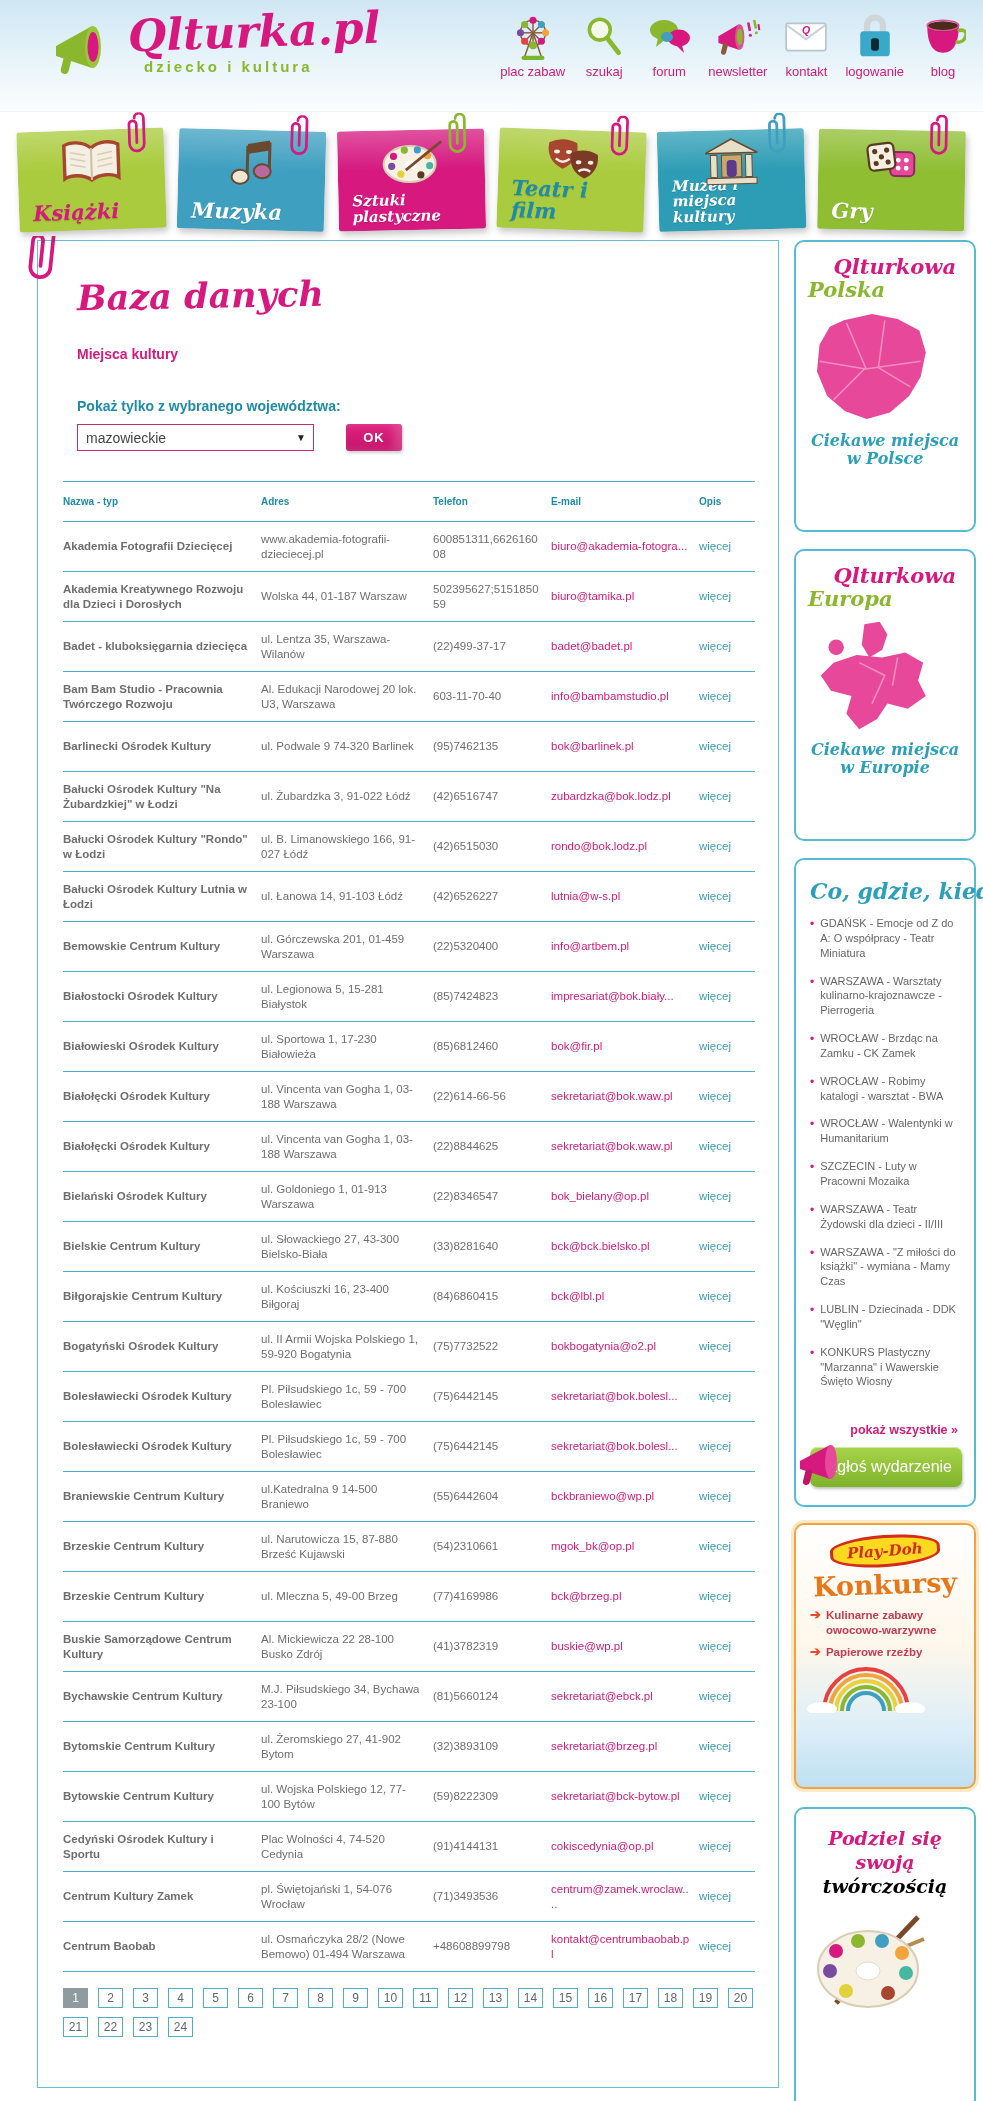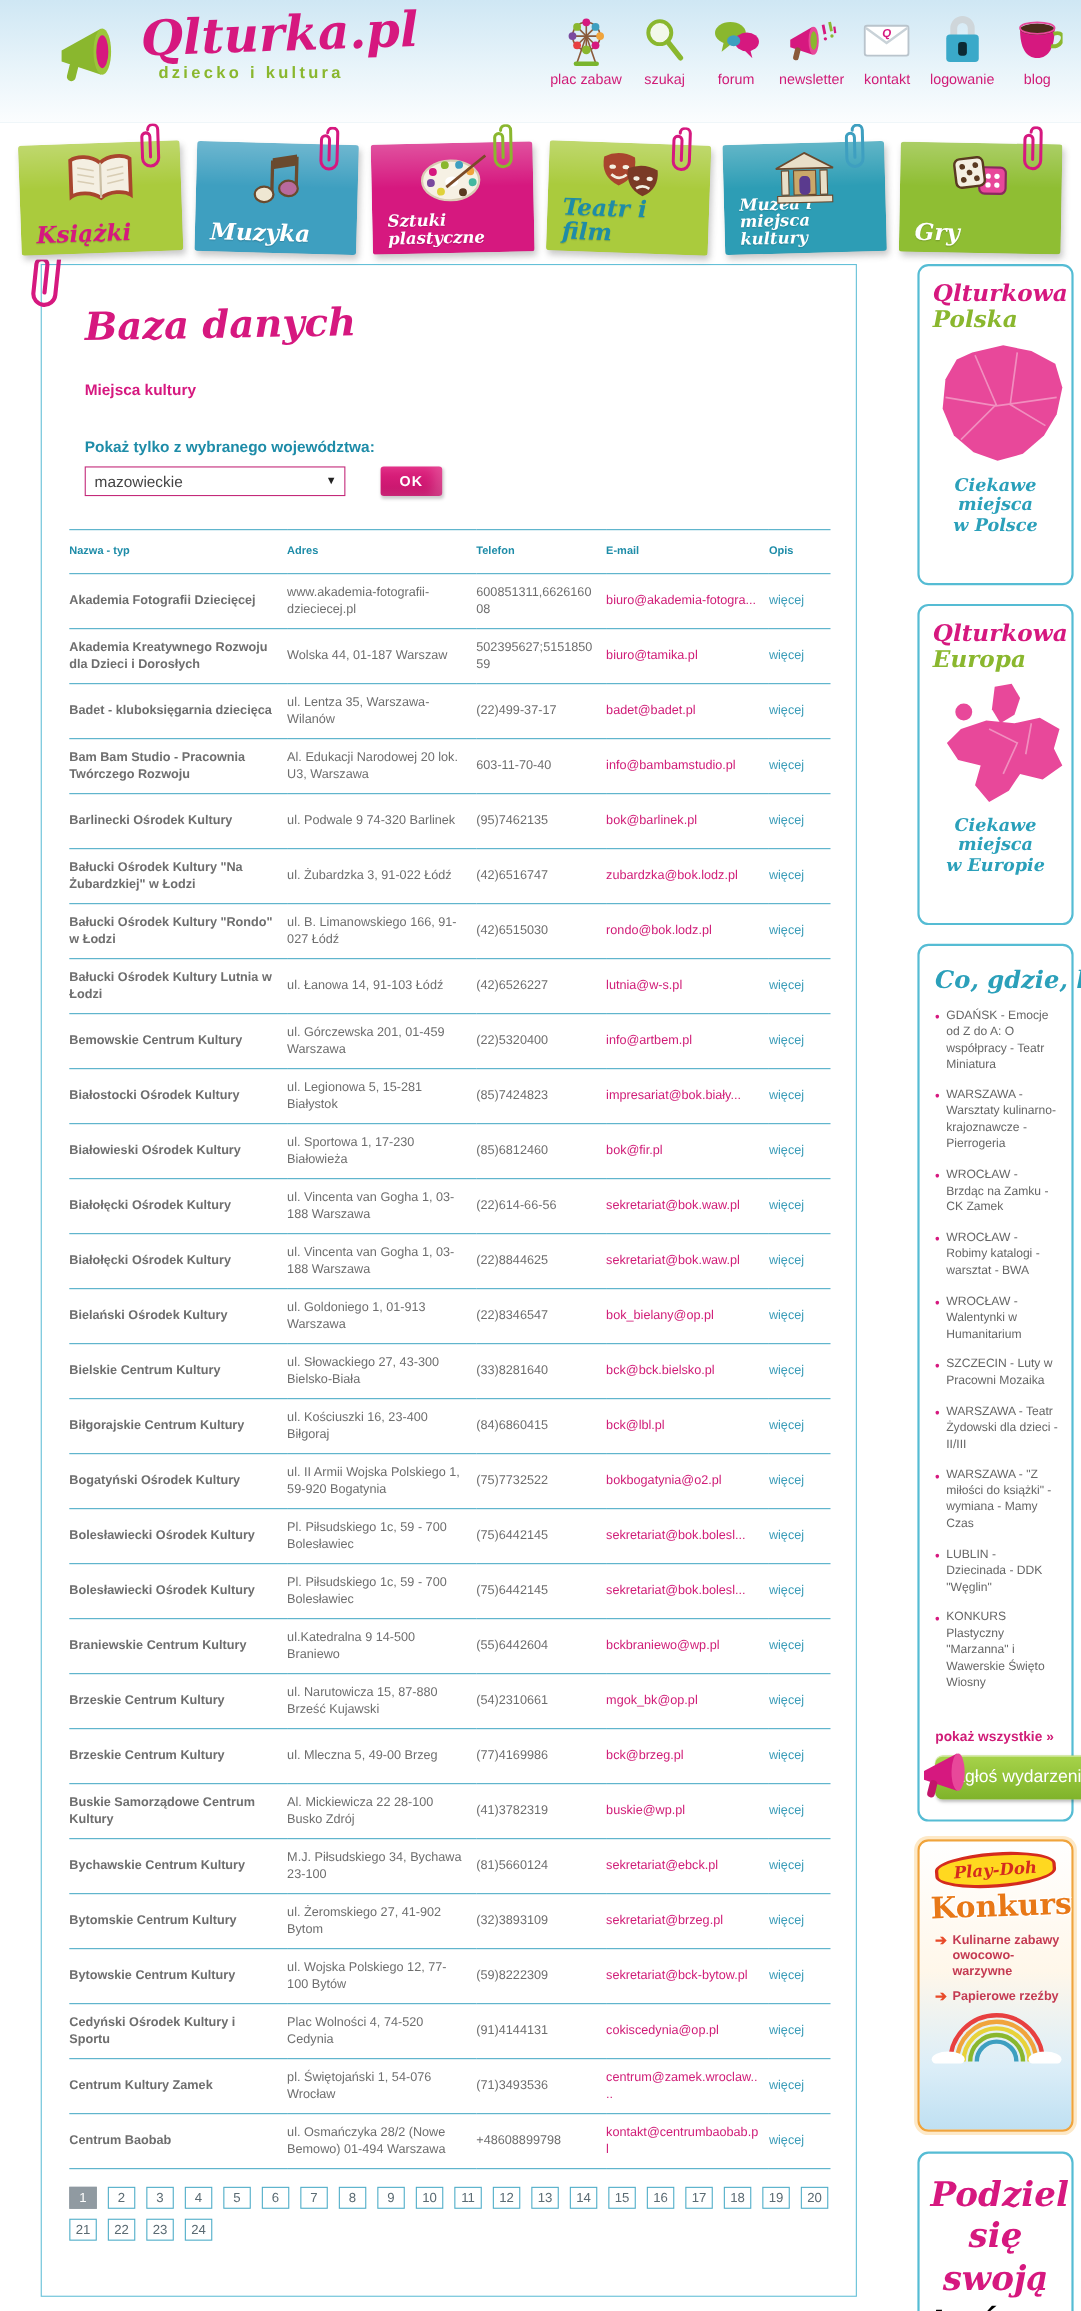--- a/index.html
+++ b/index.html
@@ -53,21 +53,21 @@
   a.mail { color:#d01c77; text-decoration:none; cursor:pointer; }
   a.more { color:#3a9cb8; text-decoration:none; cursor:pointer; }
 
   
   .pagination { display:flex; flex-wrap:wrap; margin-top:16px; width:706px; }
   .page-box { width:25px; height:20px; border:1px solid #4fadc8; color:#5a6a72; background:#fff; font-size:12px; display:flex; align-items:center; justify-content:center; margin:0 10px 9px 0; cursor:pointer; }
   .page-box.active { background:#909aa1; border-color:#909aa1; color:#fff; }
 
   
   .sidebar { width:182px; display:flex; flex-direction:column; }
-  .side-box { border:2px solid #55bcd4; border-radius:10px; background:#fff; position:relative;margin-left:40px; }
+  .side-box { border:2px solid #55bcd4; border-radius:10px; background:#fff; position:relative; }
   .script { font-family:"DejaVu Serif", serif; font-style:italic; font-weight:bold; }
   .qbox { height:292px; margin-bottom:17px; padding:12px 12px 10px; text-align:center; }
   .q-line1 { display:block; text-align:right; font-size:21px; color:#d6187f; padding-right:6px; }
   .q-line2 { display:block; text-align:left; font-size:21px; color:#8ab72e; padding-right:14px; margin-top:-2px; }
   .q-map { margin:8px auto 4px; display:block; }
   .q-cap { font-size:16px; color:#2ba0ba; line-height:1.15; }
 
   .events-box { min-height:583px; margin-bottom:16px; padding:14px 12px 16px; }
   .events-title { font-size:22px; color:#2ba0ba; margin:4px 0 12px 2px; white-space:nowrap; }
   .events-list { list-style:none; }
@@ -79,21 +79,21 @@
 
   .konkursy-box { height:266px; margin-bottom:18px; border:2px solid #f0a43c; box-shadow:0 0 0 3px #fde9c8; overflow:hidden; background:linear-gradient(180deg,#ffffff 0%,#fff7ea 45%,#dceef8 78%,#bfe0f2 100%); padding:10px 10px 0; text-align:center; }
   .pd-logo { display:inline-block; background:#ffd820; border:3px solid #d42b1e; border-radius:50% / 42%; color:#d42b1e; font-weight:bold; font-style:italic; font-size:15px; padding:4px 14px; transform:rotate(-4deg); font-family:"DejaVu Serif", serif; }
   .pd-title { font-family:"DejaVu Serif", serif; font-weight:bold; font-size:27px; color:#e87817; text-shadow:0 0 2px #fff,1px 1px 0 #fff,-1px -1px 0 #fff; margin-top:2px; transform:rotate(-2deg); }
   .pd-links { text-align:left; margin:8px 0 0 4px; }
   .pd-link { display:flex; align-items:flex-start; font-size:11.5px; font-weight:bold; color:#c43a52; line-height:1.25; margin-bottom:8px; cursor:pointer; }
   .pd-arrow { color:#e84b2a; margin-right:5px; font-size:13px; line-height:1.1; }
   .pd-rainbow { display:block; margin:6px auto 0; }
 
   .share-box { height:332px; padding:18px 10px 12px; text-align:center; }
-  .share-line { display:block; font-size:31px; line-height:1.25; }
+  .share-line { display:block; font-size:19px; line-height:1.25; }
   .share-art { margin-top:26px; }
 
   .icon svg { display:block; }
 </style>
 </head>
 <body>
 
 <header class="header">
   <div class="logo">
     <span class="icon logo-mega">

